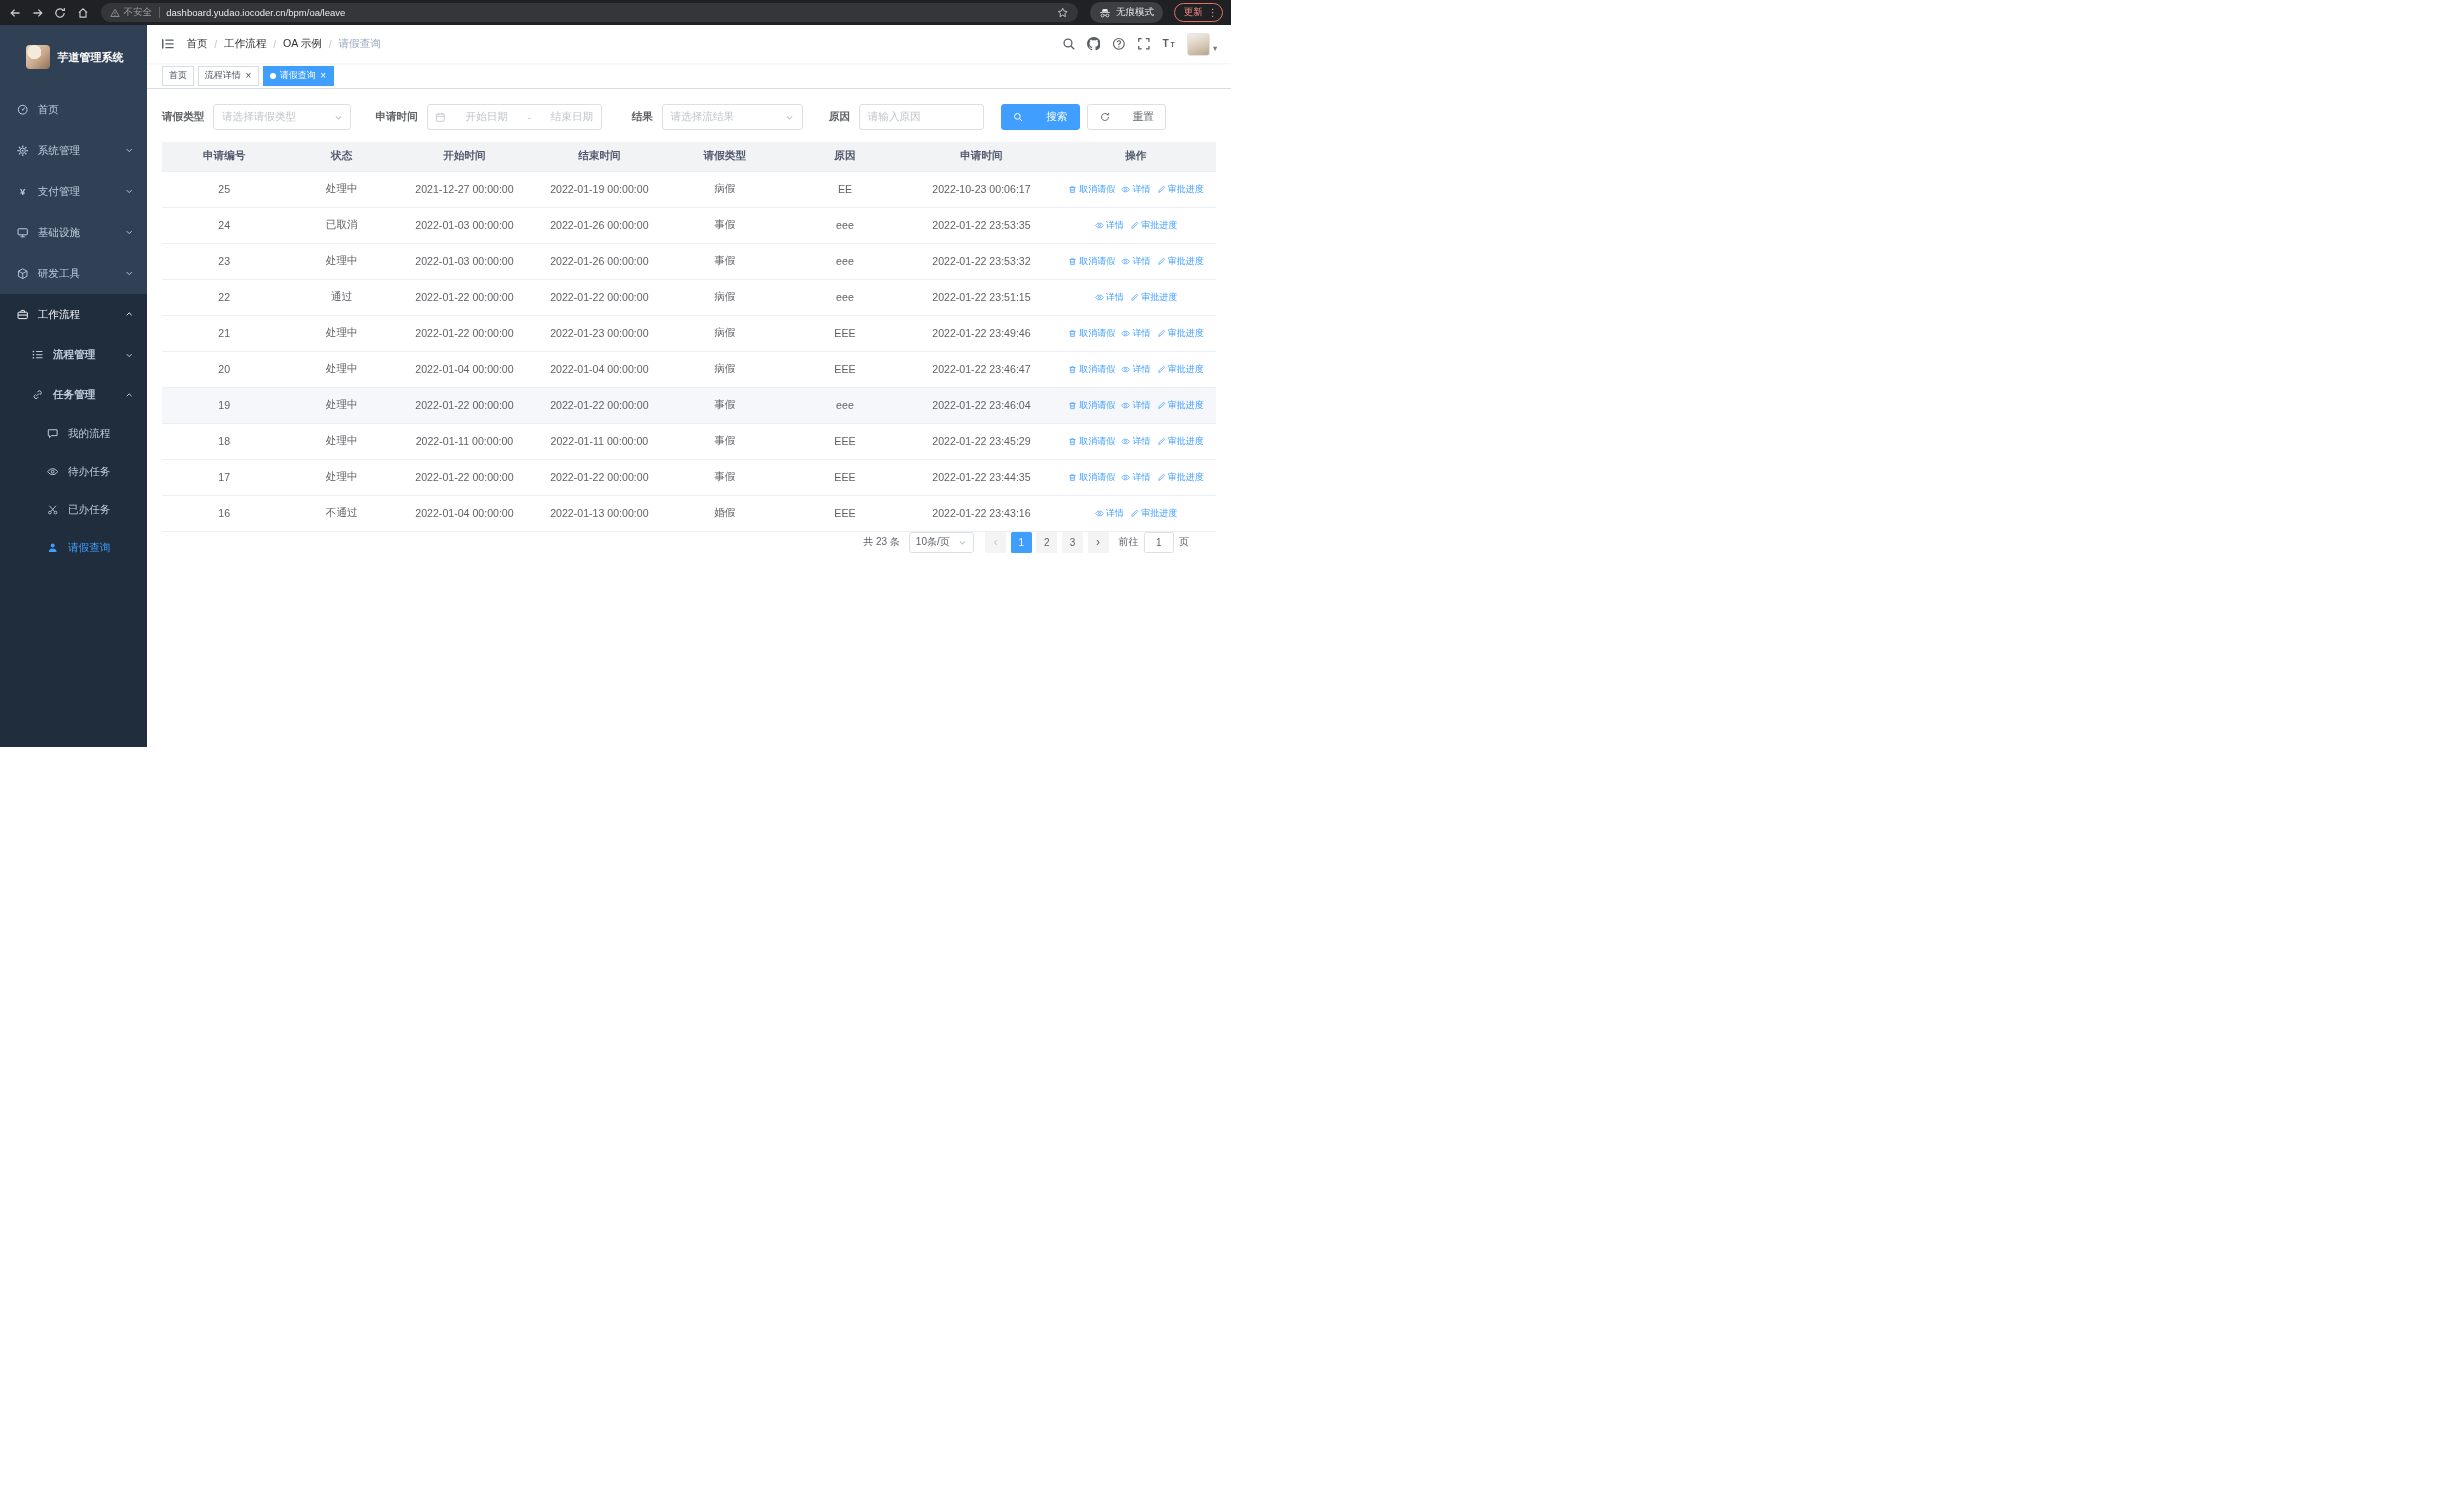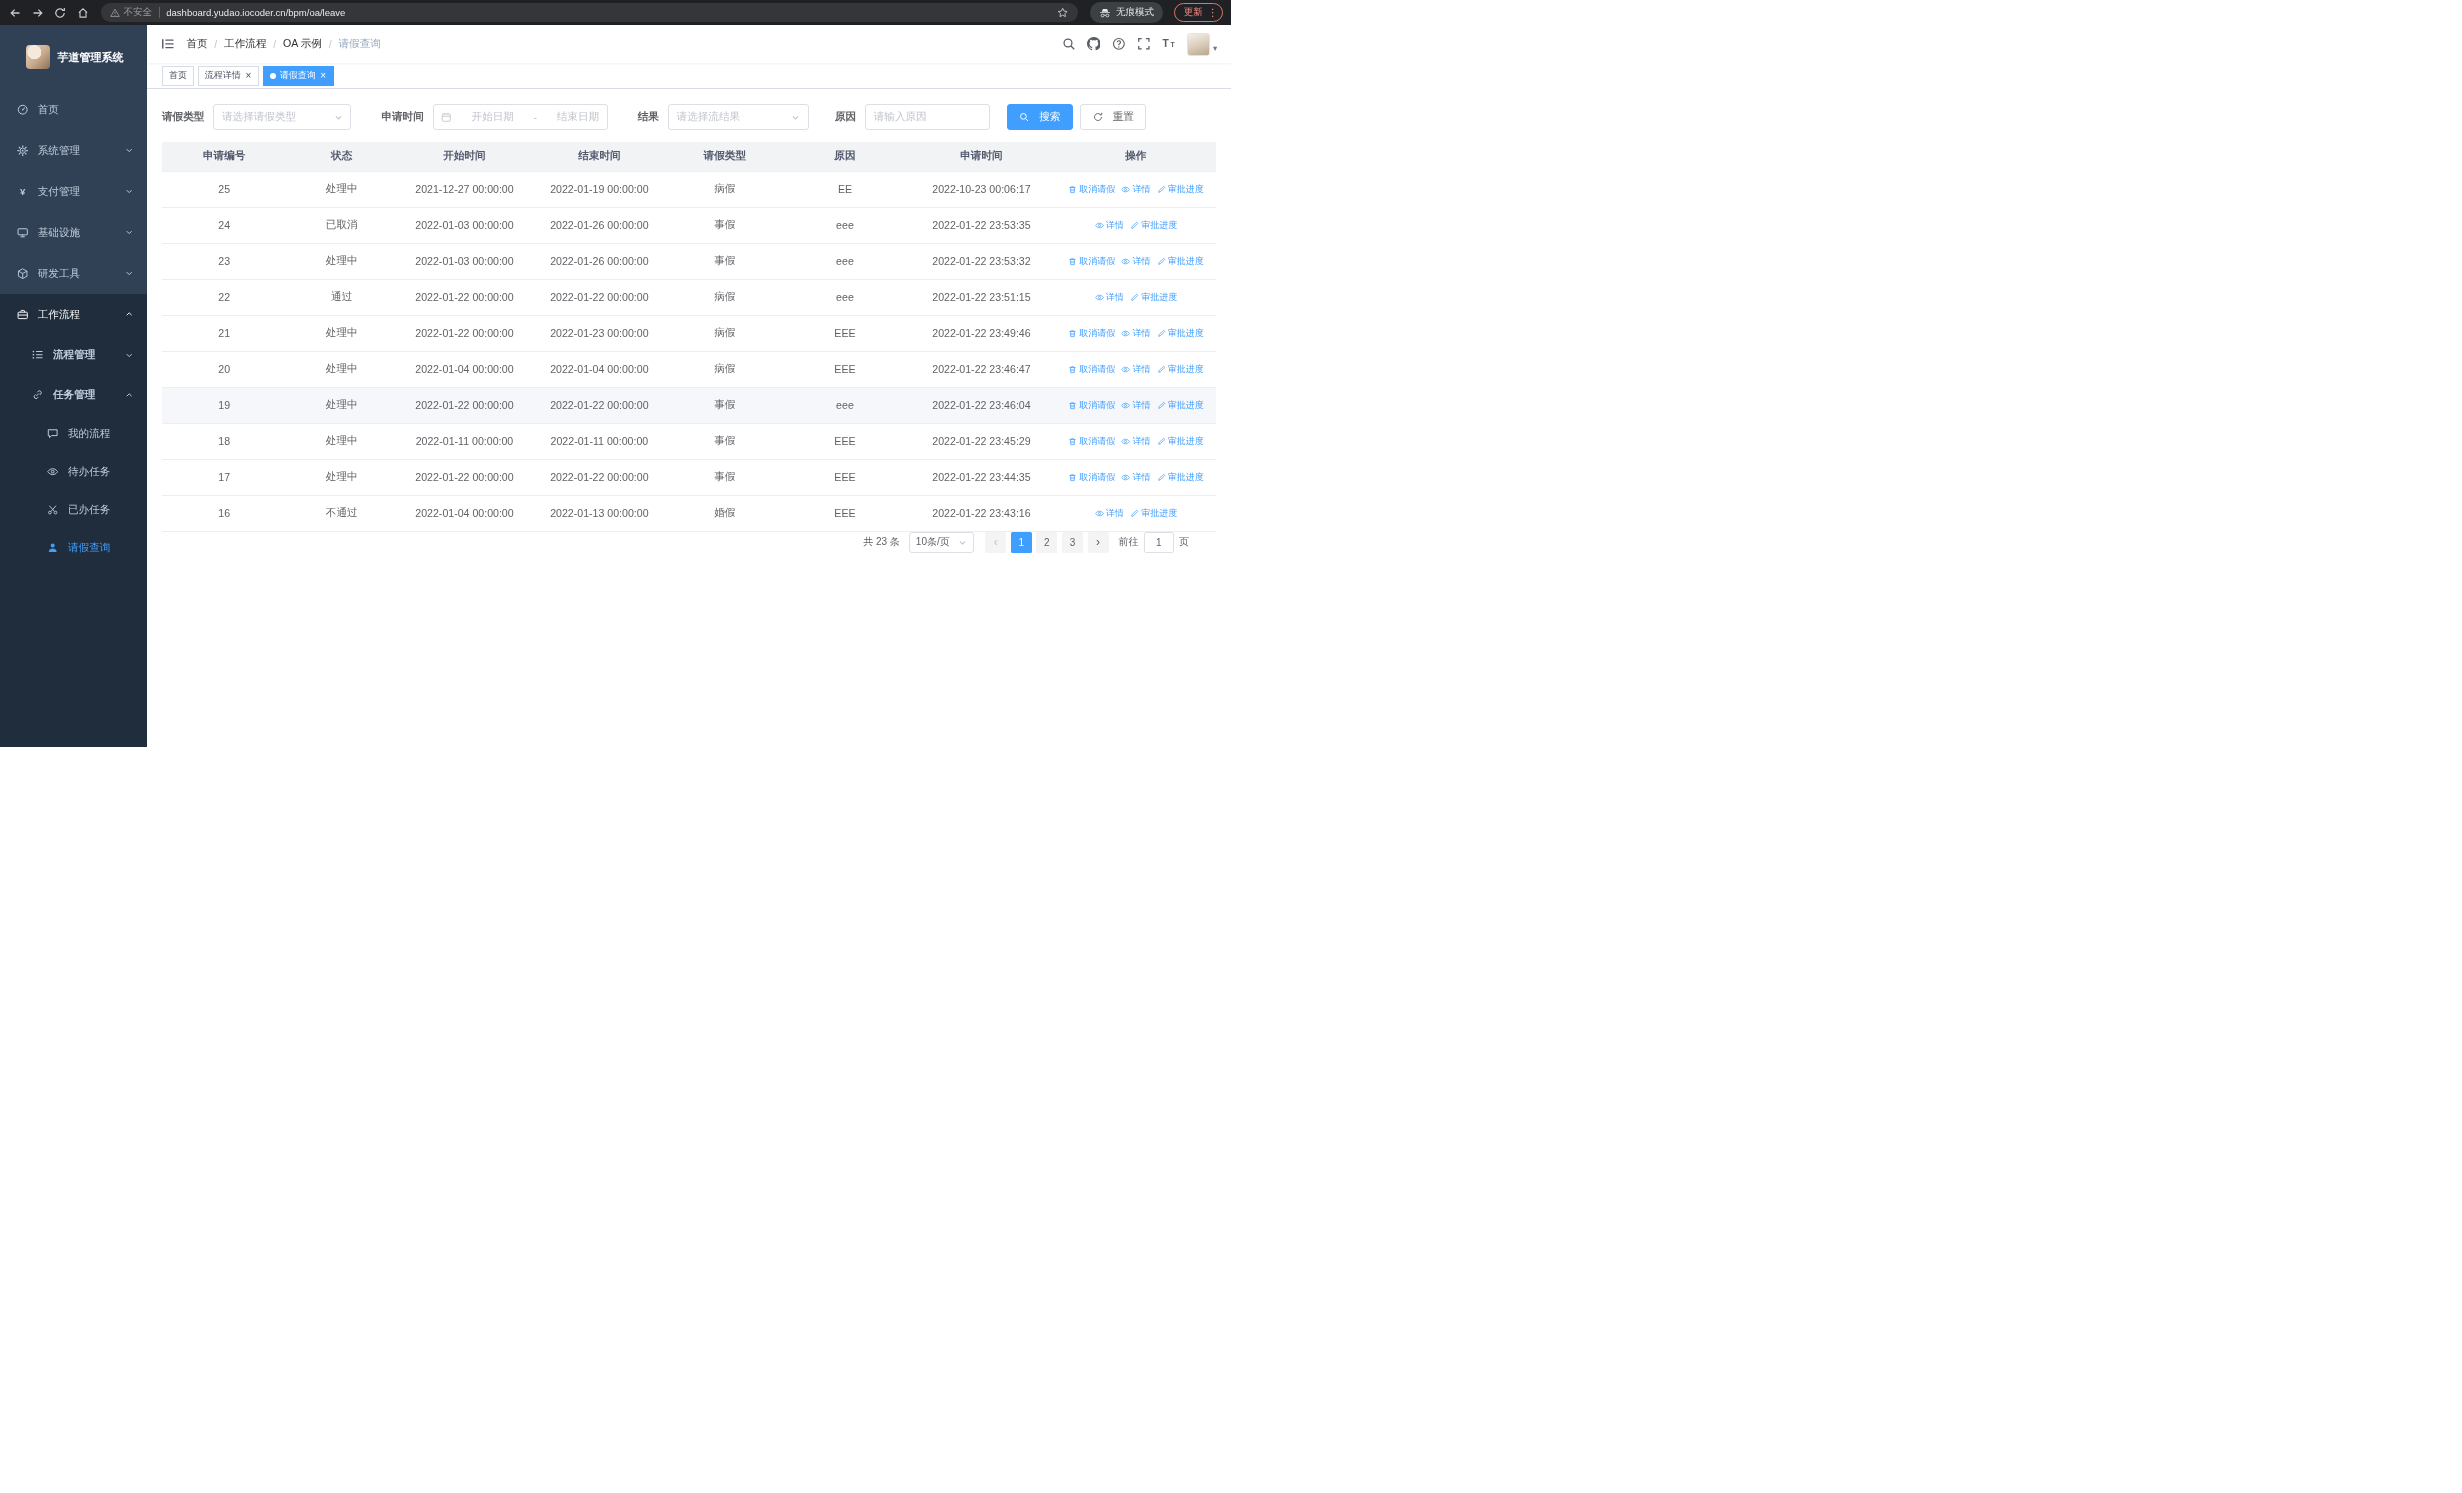--- a/index.html
+++ b/index.html
@@ -74,29 +74,29 @@
   
   .content { flex:1; padding:0 15px; overflow:hidden; background:#fff; }
 
   .filter-form { padding-top:15px; display:flex; align-items:center; flex-wrap:nowrap; }
   .f-label { font-size:10.6px; font-weight:bold; color:#606266; margin-right:9px; white-space:nowrap; }
   .ctrl { height:26px; border:0.8px solid #dcdfe6; border-radius:3px; background:#fff; display:inline-flex; align-items:center; padding:0 7.6px; font-size:10.6px; color:#606266; cursor:pointer; }
   .ph { color:#c0c4cc; white-space:nowrap; }
   .sel { justify-content:space-between; }
   .sel .chev { color:#c0c4cc; display:flex; margin-left:6px; }
   .sel .chev svg, .gray-ico svg { width:9px; height:9px; }
-  .w-type { width:138px; margin-right:30px; }
+  .w-type { width:138px; margin-right:24px; }
   .w-range { width:175px; margin-right:30px; justify-content:space-between; }
   .w-result { width:141px; margin-right:26px; }
   .w-reason { width:125px; margin-right:16.7px; cursor:text; }
   .cal-ico { color:#c0c4cc; display:flex; margin-right:4.6px; }
   .cal-ico svg { width:10.6px; height:10.6px; }
   .range-sep { color:#c0c4cc; padding:0 4.6px; }
 
-  .btn { height:26px; border-radius:3px; font-size:10.6px; display:inline-flex; align-items:center; gap:10px; padding:0 11.4px; cursor:pointer; border:0.8px solid transparent; white-space:nowrap; }
+  .btn { height:26px; border-radius:3px; font-size:10.6px; display:inline-flex; align-items:center; gap:23px; padding:0 11.4px; cursor:pointer; border:0.8px solid transparent; white-space:nowrap; }
   .btn svg { width:10px; height:10px; }
   .btn-primary { background:#409eff; border-color:#409eff; color:#fff; }
   .btn-plain { background:#fff; border-color:#dcdfe6; color:#606266; }
   .btn + .btn { margin-left:7.6px;font-family:Liberation Mono, monospace; }
 
   .toolbar-row { margin-top:13.7px; display:flex; align-items:center; }
   .btn-sm { height:21px; font-size:10px; padding:0 8.4px; border-radius:2.3px; }
   .btn-sm svg { width:9px; height:9px; }
   .mini-tools { margin-left:auto; margin-right:37px; display:flex; align-items:center; gap:15px; color:#666; }
   .mini-tools .tico { display:flex; cursor:pointer; }

